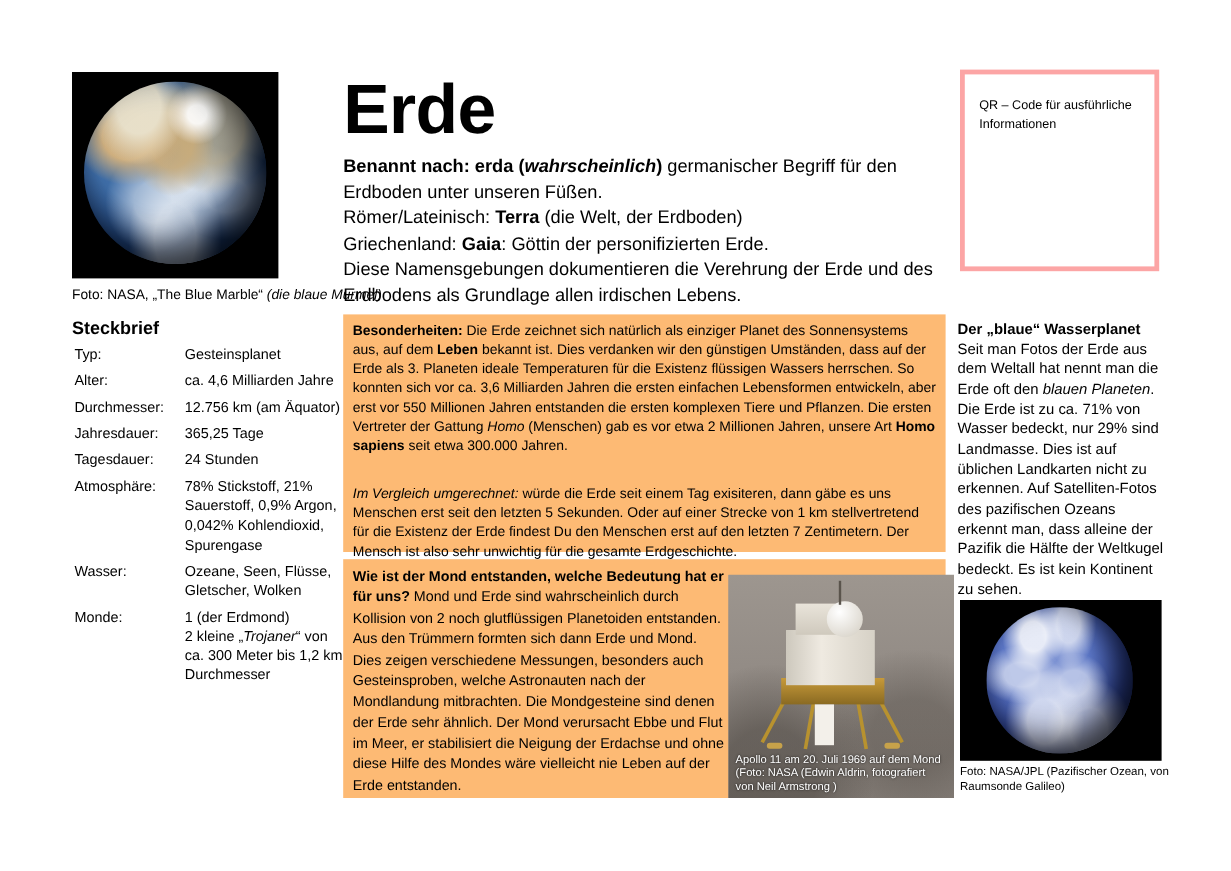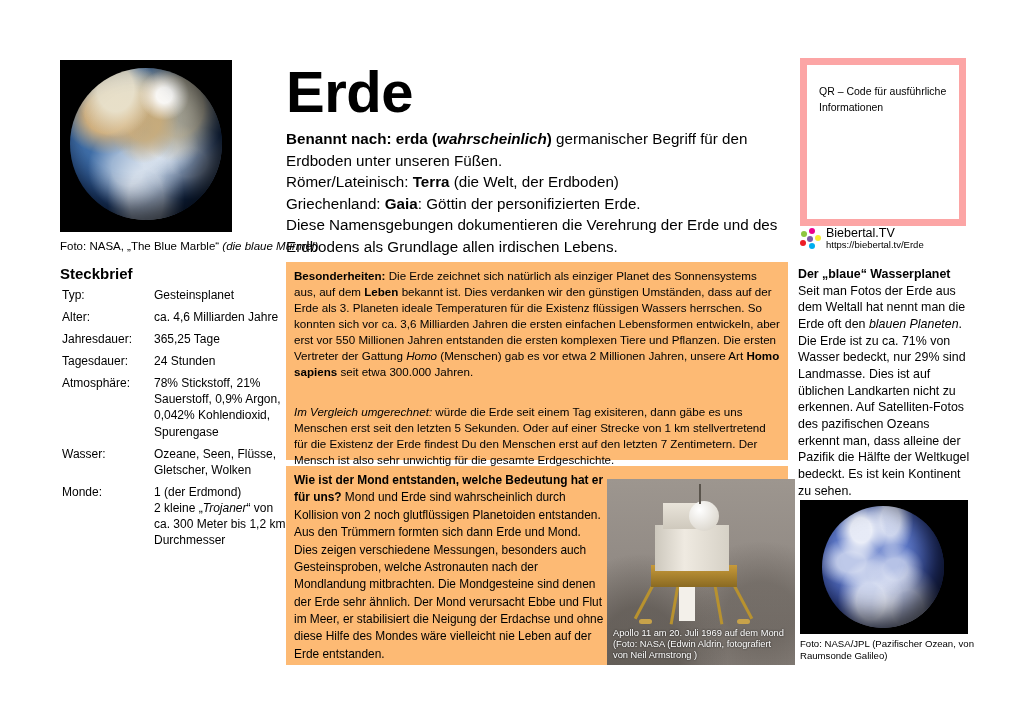--- a/index.html
+++ b/index.html
@@ -72,21 +72,21 @@
     left: 286px; top: 128px;
     width: 500px;
     font-size: 15.2px;
     line-height: 1.42;
   }
 
   
   #qr-box {
     left: 800px; top: 58px;
     width: 166px; height: 168px;
-    border: 7px solid #fca5a5;
+    border: 4px solid #fca5a5;
     box-sizing: border-box;
   }
   #qr-box-text {
     position: absolute;
     left: 12px; top: 18px;
     width: 140px;
     font-size: 10.5px;
     line-height: 1.55;
   }
   #brand-row {
@@ -300,45 +300,35 @@
       <span>Griechenland: </span><span class="b">Gaia</span><span>: Göttin der personifizierten Erde.</span>
     </div>
     <div>Diese Namensgebungen dokumentieren die Verehrung der Erde und des Erdbodens als Grundlage allen irdischen Lebens.</div>
   </div>
 
   <div class="abs" id="page-title">Erde</div>
 
   <div class="abs" id="qr-box">
     <div id="qr-box-text">QR – Code für ausführliche Informationen</div>
   </div>
-  <div class="abs" id="brand-row">
-    <div id="brand-logo">
-      <i class="bl1"></i>
-        <i class="bl2"></i>
-        <i class="bl3"></i>
-        <i class="bl4"></i>
-        <i class="bl5"></i>
-        <i class="bl6"></i>
-    </div>
-    <div id="brand-text">
-      <div id="brand-name">Biebertal.TV</div>
-      <div id="brand-url">https://biebertal.tv/Erde</div>
-    </div>
-  </div>
 
   <div class="abs" id="steckbrief-heading">Steckbrief</div>
   <table class="abs" id="steckbrief-table">
     <tbody>
       <tr>
         <td class="k">Typ:</td>
         <td class="v">Gesteinsplanet</td>
       </tr>
       <tr>
         <td class="k">Alter:</td>
         <td class="v">ca. 4,6 Milliarden Jahre</td>
+      </tr>
+      <tr>
+        <td class="k">Durchmesser:</td>
+        <td class="v">12.756 km (am Äquator)</td>
       </tr>
       <tr>
         <td class="k">Jahresdauer:</td>
         <td class="v">365,25 Tage</td>
       </tr>
       <tr>
         <td class="k">Tagesdauer:</td>
         <td class="v">24 Stunden</td>
       </tr>
       <tr>

